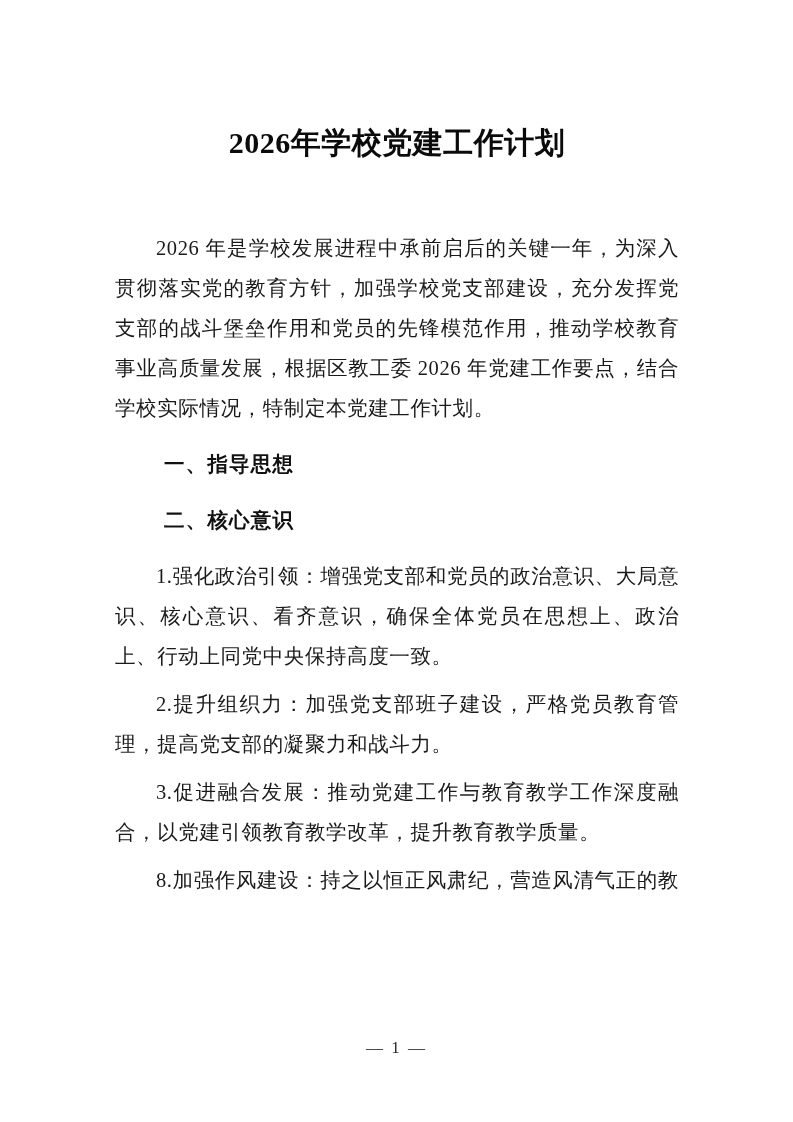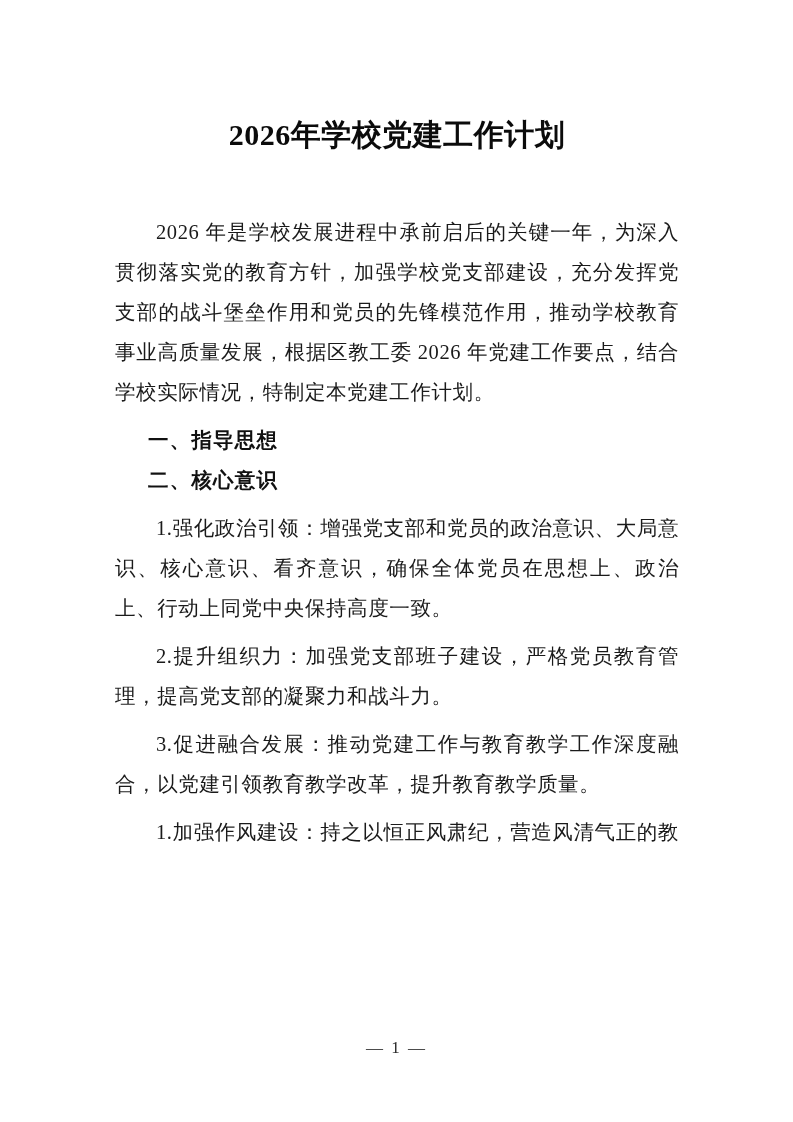--- a/index.html
+++ b/index.html
@@ -26,21 +26,21 @@
   }
 
   
   .doc-title {
     font-family: "Liberation Serif", "DejaVu Serif", serif;
     font-weight: bold;
     font-size: 30px;
     line-height: 38px;
     text-align: center;
     color: #0b0b0b;
-    margin: 8px;
+    margin: 16px;
     padding-top: 108px;
     letter-spacing: 0.5px;
   }
 
   
   .body-p {
     font-family: "Liberation Serif", "DejaVu Serif", serif;
     font-size: 20.5px;
     line-height: 40px;
     color: #1a1a1a;
@@ -51,21 +51,21 @@
     letter-spacing: 0.6px;
   }
 
   
   .section-heading {
     font-family: "Liberation Sans", "DejaVu Sans", sans-serif;
     font-weight: bold;
     font-size: 20.5px;
     line-height: 40px;
     color: #111111;
-    margin: 0;
+    margin: 16px;
     text-indent: 2em;
     letter-spacing: 1.2px;
   }
 
   .spacer-first {
     height: 42px;
   }
 
   
   .page-footer {
@@ -91,20 +91,20 @@
 
     <div class="spacer-first"></div>
 
     <div id="body-blocks">
         <p class="body-p">2026 年是学校发展进程中承前启后的关键一年，为深入贯彻落实党的教育方针，加强学校党支部建设，充分发挥党支部的战斗堡垒作用和党员的先锋模范作用，推动学校教育事业高质量发展，根据区教工委 2026 年党建工作要点，结合学校实际情况，特制定本党建工作计划。</p>
         <p class="section-heading">一、指导思想</p>
         <p class="section-heading">二、核心意识</p>
         <p class="body-p">1.强化政治引领：增强党支部和党员的政治意识、大局意识、核心意识、看齐意识，确保全体党员在思想上、政治上、行动上同党中央保持高度一致。</p>
         <p class="body-p">2.提升组织力：加强党支部班子建设，严格党员教育管理，提高党支部的凝聚力和战斗力。</p>
         <p class="body-p">3.促进融合发展：推动党建工作与教育教学工作深度融合，以党建引领教育教学改革，提升教育教学质量。</p>
-        <p class="body-p">1.加强作风建设：持之以恒正风肃纪，营造风清气正的教</p>
+        <p class="body-p">8.加强作风建设：持之以恒正风肃纪，营造风清气正的教</p>
       </div>
 
   </div>
 
   <div class="page-footer">— 1 —</div>
 
 </div>
 
 </body></html>

